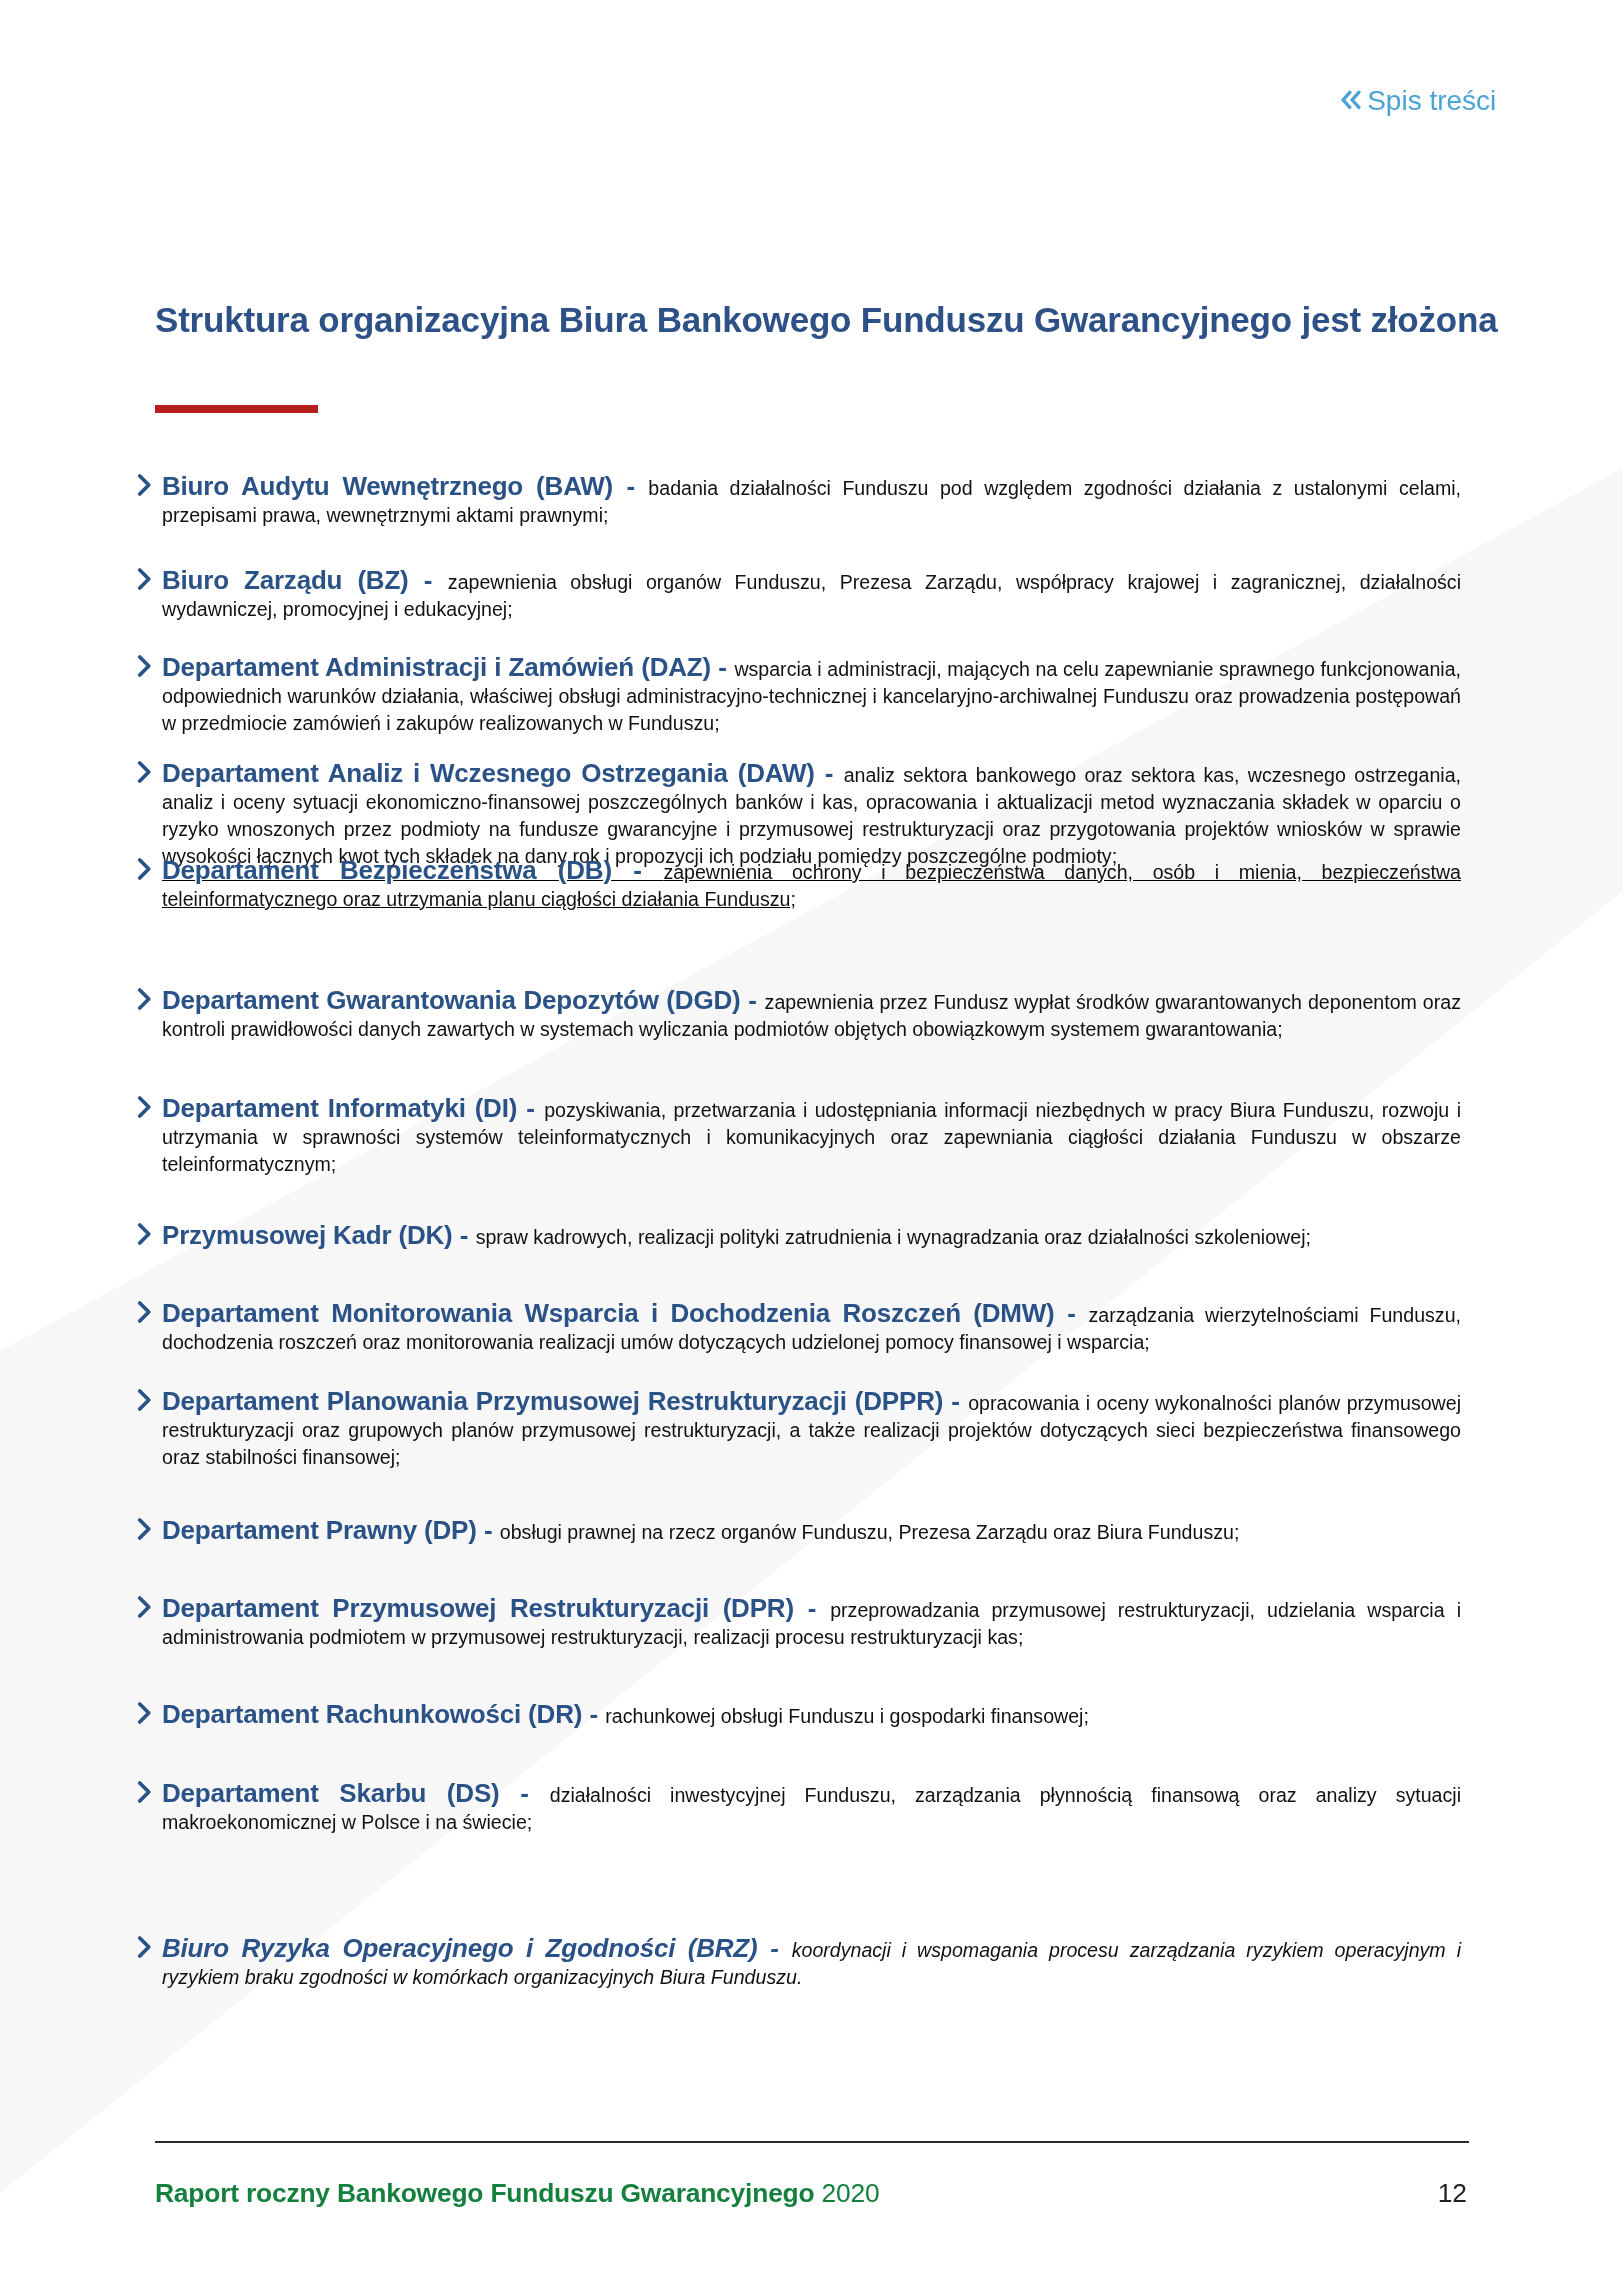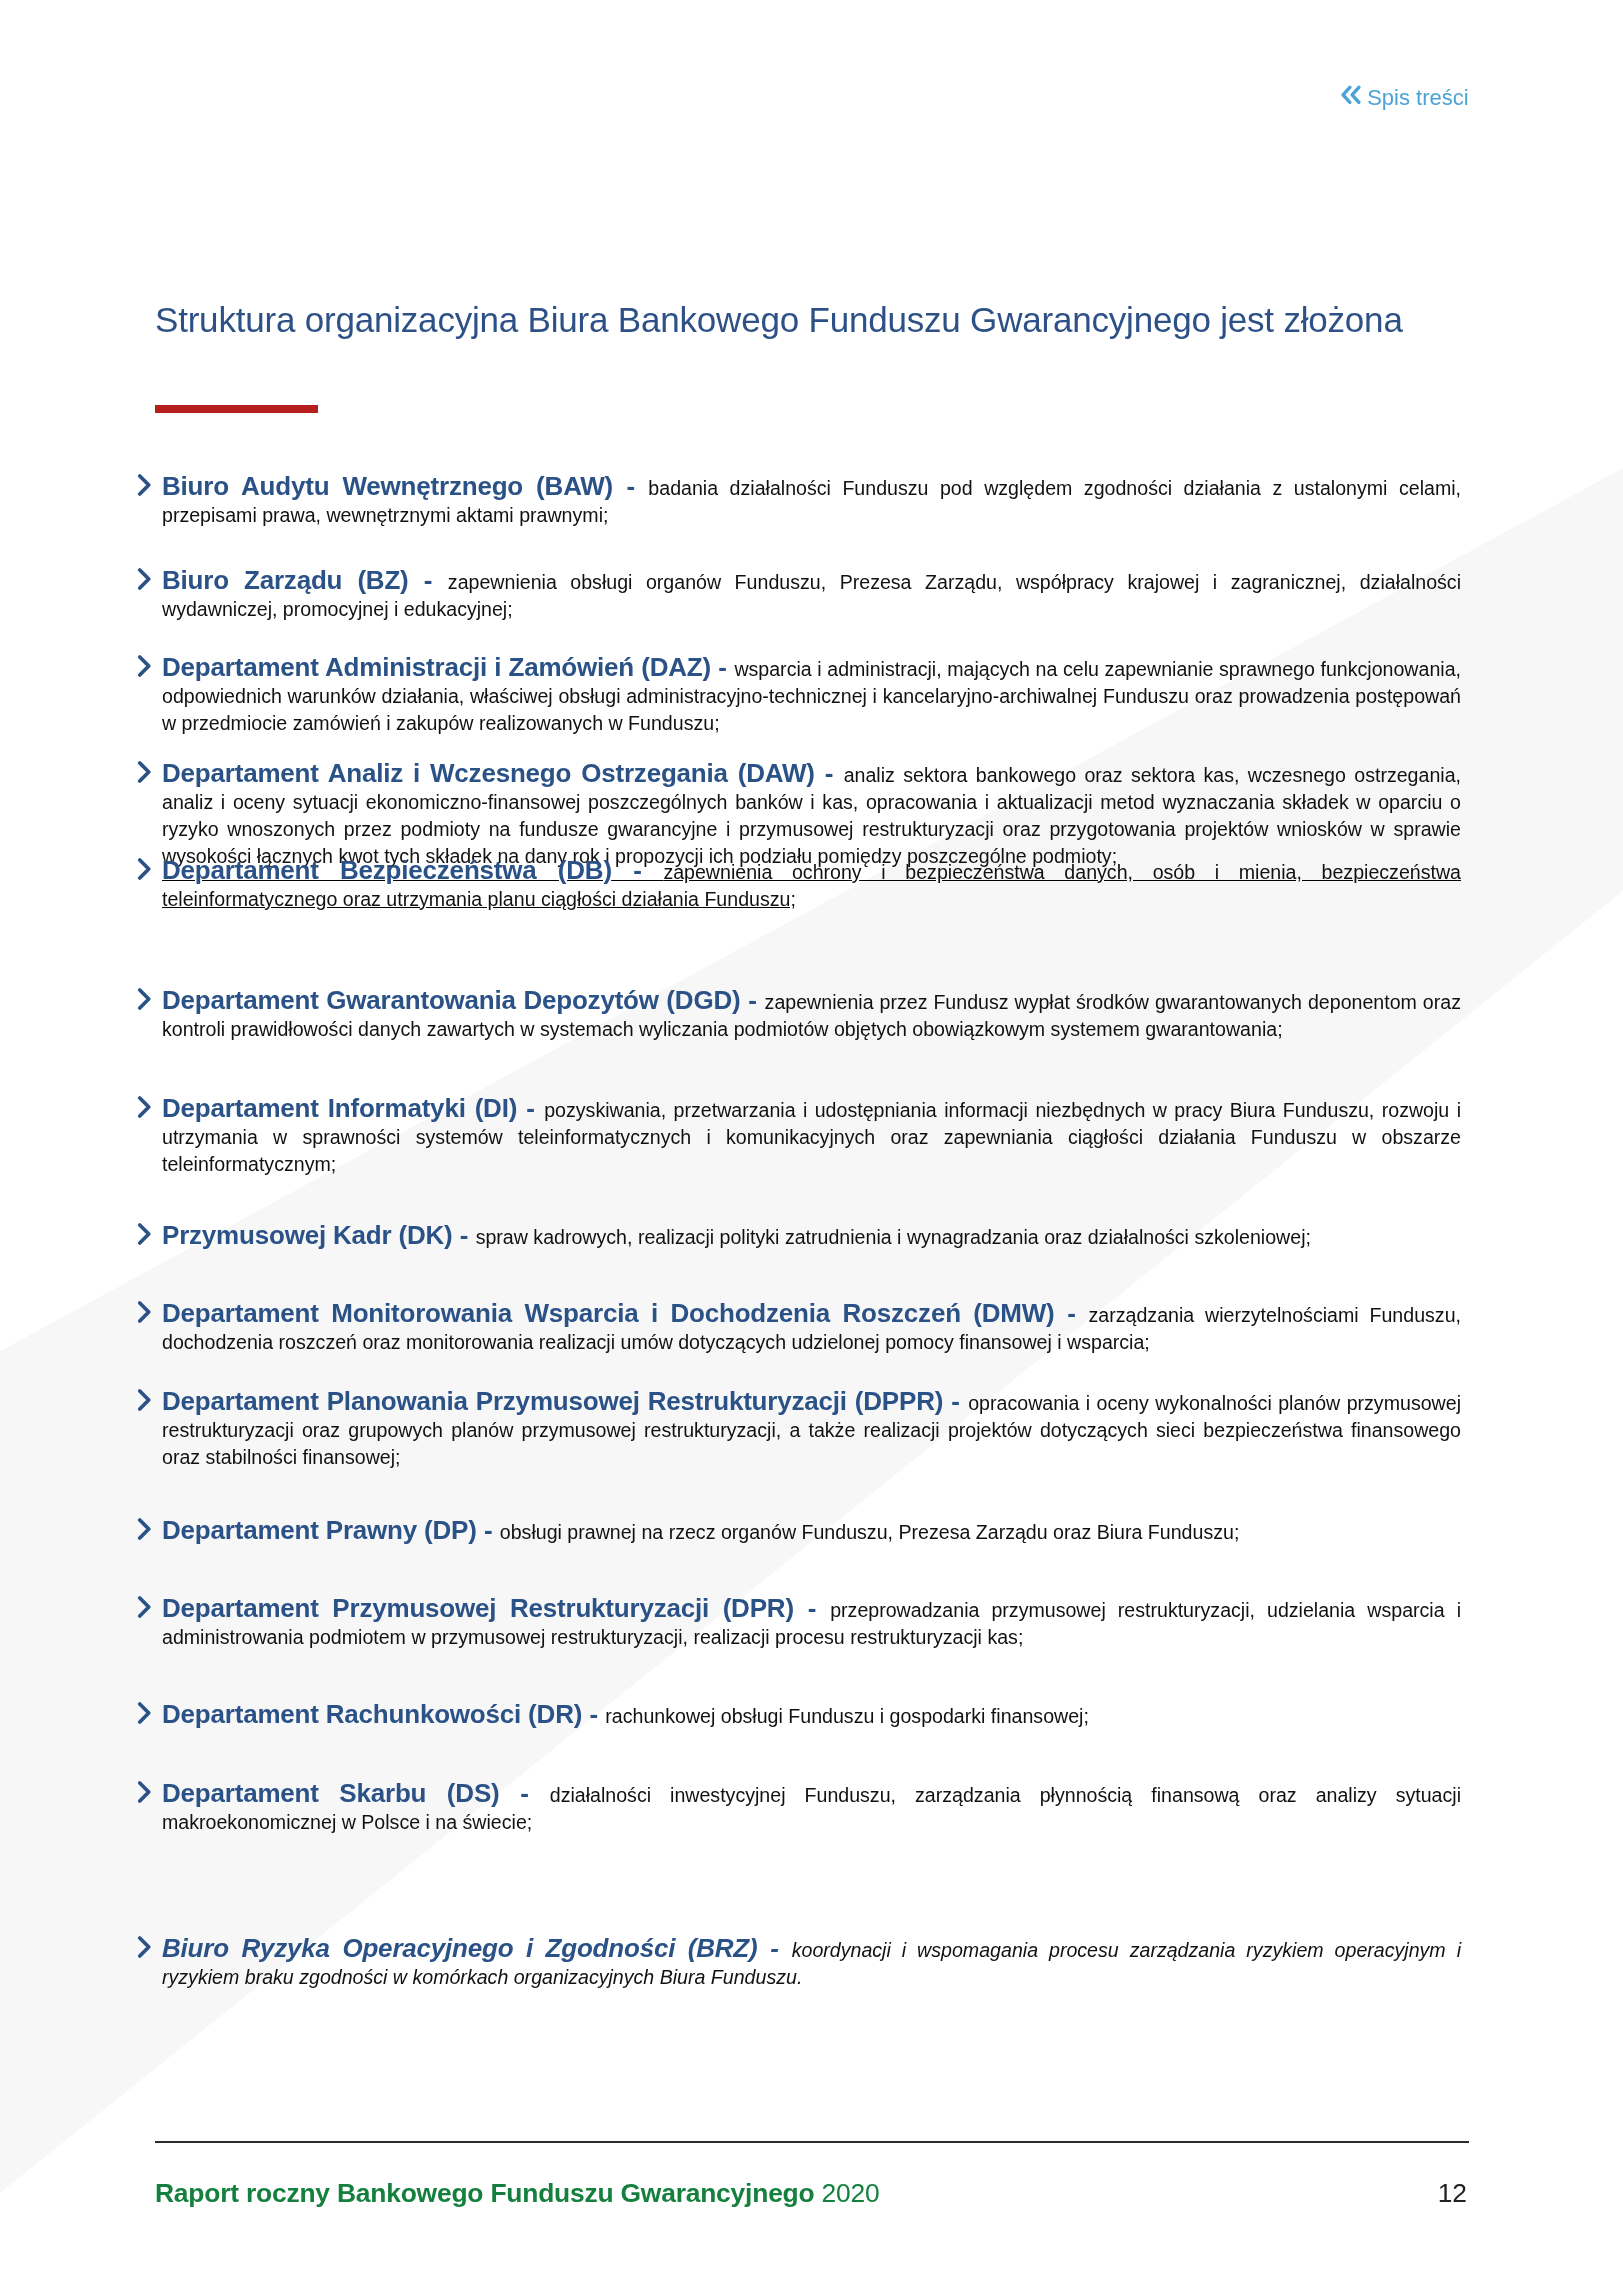--- a/index.html
+++ b/index.html
@@ -1,21 +1,21 @@
 <!DOCTYPE html>
 <html style="font-size:12px"><head>
 <meta charset="utf-8">
 <style>
   html,body{margin:0;padding:0;}
   body{width:1623px;height:2295px;position:relative;background:#ffffff;overflow:hidden;font-family:"Liberation Sans","DejaVu Sans",sans-serif;}
   .bg-band{position:absolute;left:0;top:0;width:1623px;height:2295px;}
-  .toc-link{position:absolute;left:1340px;top:85px;font-size:22px;color:#4aa3d4;display:flex;align-items:center;gap:4.5px;text-decoration:none;cursor:pointer;}
+  .toc-link{position:absolute;left:1340px;top:85px;font-size:28px;color:#4aa3d4;display:flex;align-items:center;gap:4.5px;text-decoration:none;cursor:pointer;}
   .toc-link svg{width:22.7px;height:19.6px;}
   .heading{position:absolute;left:155px;top:301px;width:1329px;font-size:35px;line-height:38px;color:#2d5186;font-weight:normal;margin:0;letter-spacing:-0.2px;}
-  .heading .line{display:block;white-space:nowrap;}
+  .heading .line{display:block;white-space:nowrap;font-weight:bold;}
   .red-bar{position:absolute;left:155px;top:405px;width:163px;height:7.6px;background:#b5201f;}
   .item{position:absolute;left:136px;width:1325px;}
   .chev{position:absolute;left:0;top:4.5px;width:18px;height:24px;}
   .item p{margin:5px 0 0 26px;text-align:justify;font-size:19.6px;line-height:27px;color:#111111;}
   .item .name{font-size:26px;font-weight:bold;color:#2b5287;letter-spacing:-0.2px;}
   .item .dash{font-size:26px;font-weight:bold;color:#2b5287;}
   .footer-rule{position:absolute;left:155px;top:2141px;width:1314px;height:2.3px;background:#2a2a2a;}
   .footer-title{position:absolute;left:155px;top:2178px;font-size:26.4px;color:#15803d;white-space:nowrap;letter-spacing:-0.2px;}
   .footer-title b{font-weight:bold;}
   .page-num{position:absolute;right:156px;top:2178px;font-size:26.4px;color:#222;margin-left:12px;}

